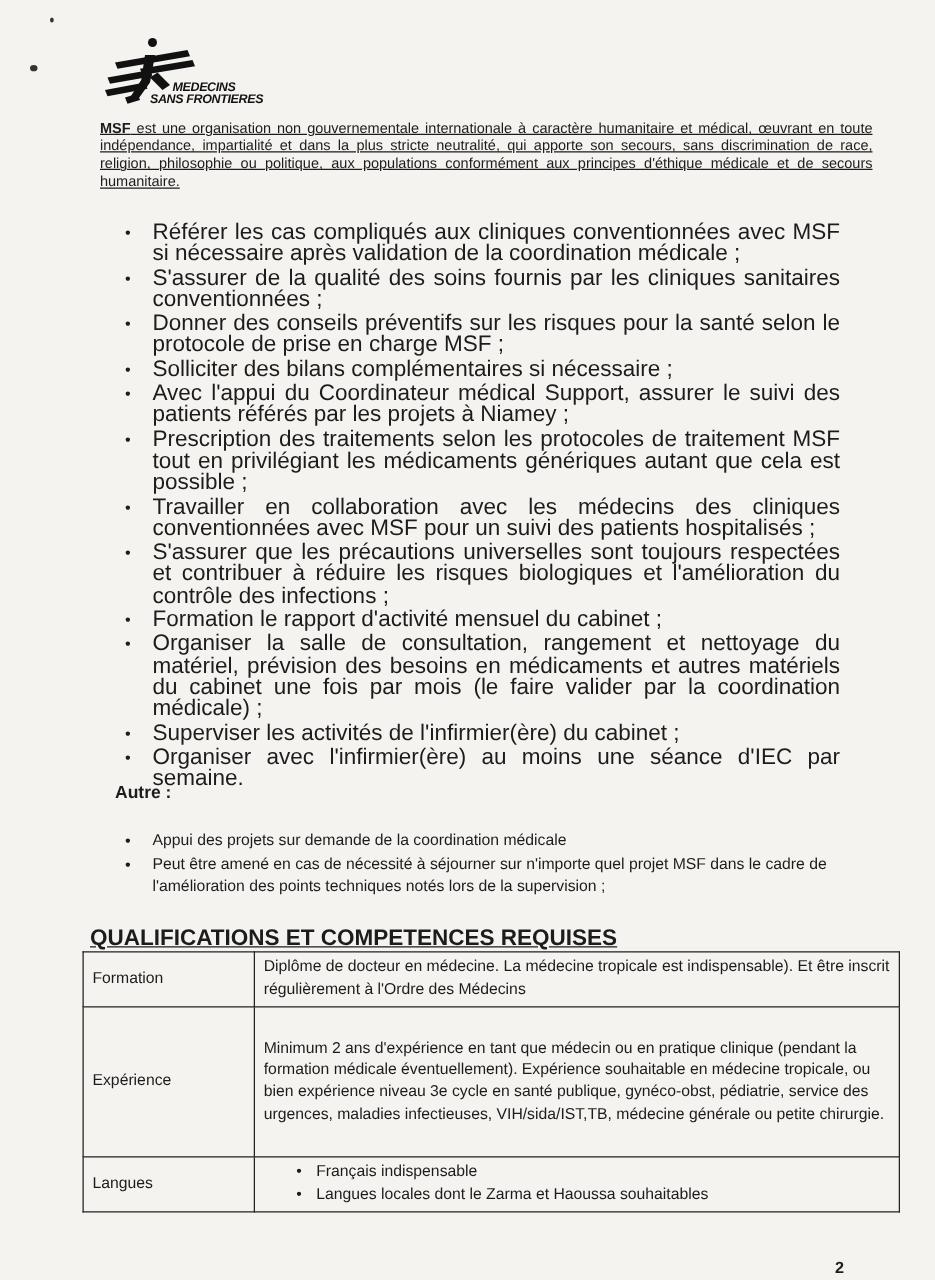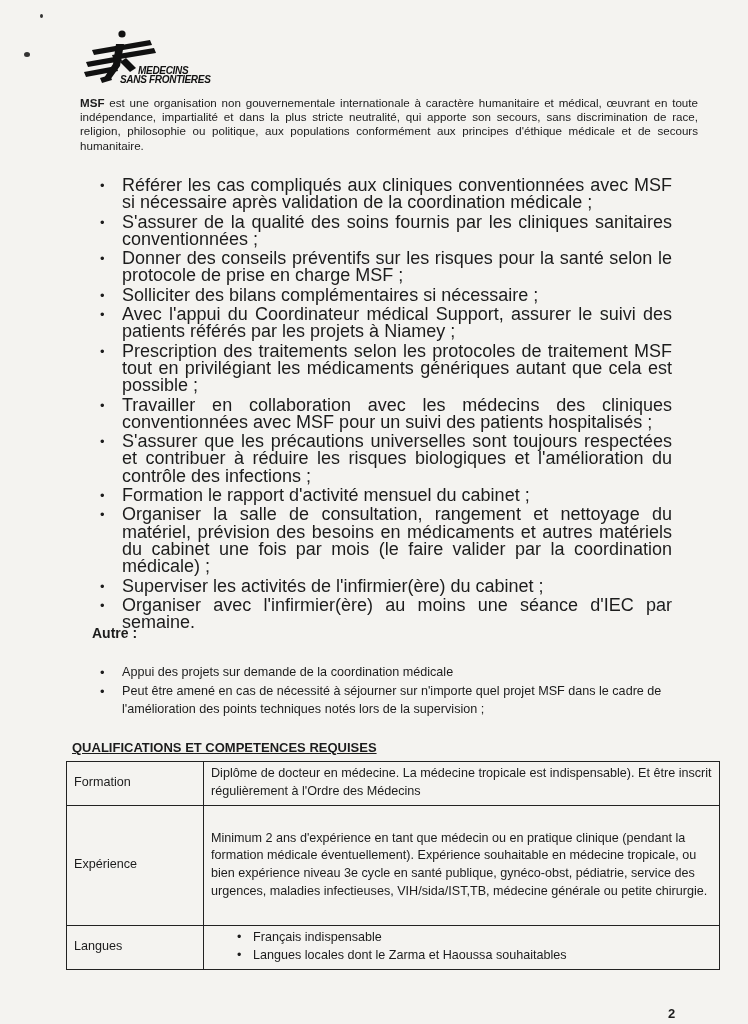--- a/index.html
+++ b/index.html
@@ -18,21 +18,21 @@
   .intro { position:absolute; left:80px; top:96px; width:618px; font-size:11.6px; line-height:14.2px;
     text-align:justify; }
   .intro b { font-weight:bold; }
   ul.tasks { position:absolute; left:96px; top:177px; width:576px; margin:0; padding:0; list-style:none; }
   ul.tasks li { position:relative; padding-left:26px; font-size:18px; line-height:17.3px; text-align:justify; margin-bottom:2px; }
   ul.tasks li::before { content:"•"; position:absolute; left:4px; top:0; font-size:13px; }
   .autre-heading { position:absolute; left:92px; top:625px; font-weight:bold; font-size:14px; }
   ul.autre { position:absolute; left:96px; top:664px; width:584px; margin:0; padding:0; list-style:none; }
   ul.autre li { position:relative; padding-left:26px; font-size:12.6px; line-height:17.3px; margin-bottom:2px; }
   ul.autre li::before { content:"•"; position:absolute; left:4px; top:0; font-size:13px; }
-  .qual-heading { position:absolute; left:72px; top:740px; font-weight:bold; font-size:13px; text-decoration:underline; }
+  .qual-heading { position:absolute; left:72px; top:740px; font-weight:bold; font-size:18px; text-decoration:underline; }
   table.qual { position:absolute; left:66px; top:761px; width:654px; border-collapse:collapse; }
   table.qual td { border:1.3px solid #222; font-size:12.6px; line-height:17.6px; vertical-align:middle; padding:2px 7px 3px 7px; }
   table.qual td.label { width:122px; }
   table.qual ul { margin:0; padding:0 0 0 28px; list-style:none; }
   table.qual ul li { position:relative; padding-left:14px; }
   table.qual ul li::before { content:"•"; position:absolute; left:-2px; }
   .page-number { position:absolute; left:668px; top:1006px; font-weight:bold; font-size:13px; }
 </style>
 </head>
 <body>
@@ -52,21 +52,21 @@
       <polygon points="36,16 44,16 40,38 30,52 24,50 33,36" fill="#111"></polygon>
       <polygon points="40,34 46,30 56,40 50,44" fill="#111"></polygon>
       <polygon points="20,50 30,47 32,52 22,55" fill="#111"></polygon>
     </svg>
     <div class="logo-text">
       <div style="padding-left:18px;">MEDECINS</div>
       <div>SANS FRONTIERES</div>
     </div>
   </div>
 
-  <p class="intro" style="margin:0;">
+  <p class="intro" style="margin:0;text-decoration:underline;">
     <b>MSF</b><span> est une organisation non gouvernementale internationale à caractère humanitaire et médical, œuvrant en toute indépendance, impartialité et dans la plus stricte neutralité, qui apporte son secours, sans discrimination de race, religion, philosophie ou politique, aux populations conformément aux principes d'éthique médicale et de secours humanitaire.</span>
   </p>
 
   <ul class="tasks">
     <li>Référer les cas compliqués aux cliniques conventionnées avec MSF si nécessaire après validation de la coordination médicale ;</li>
     <li>S'assurer de la qualité des soins fournis par les cliniques sanitaires conventionnées ;</li>
     <li>Donner des conseils préventifs sur les risques pour la santé selon le protocole de prise en charge MSF ;</li>
     <li>Solliciter des bilans complémentaires si nécessaire ;</li>
     <li>Avec l'appui du Coordinateur médical Support, assurer le suivi des patients référés par les projets à Niamey ;</li>
     <li>Prescription des traitements selon les protocoles de traitement MSF tout en privilégiant les médicaments génériques autant que cela est possible ;</li>

